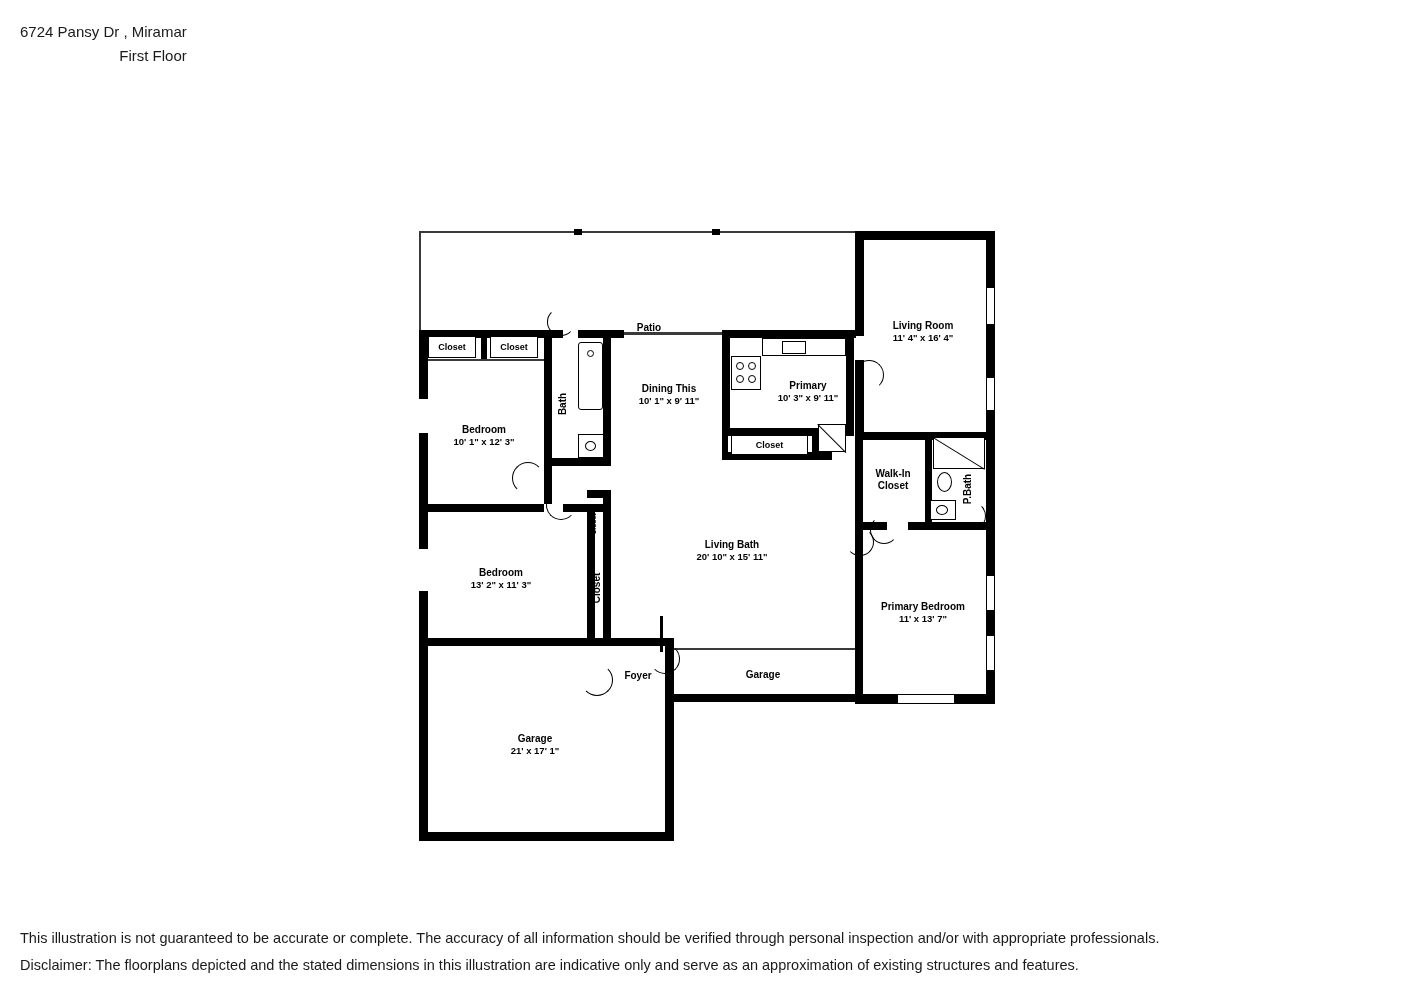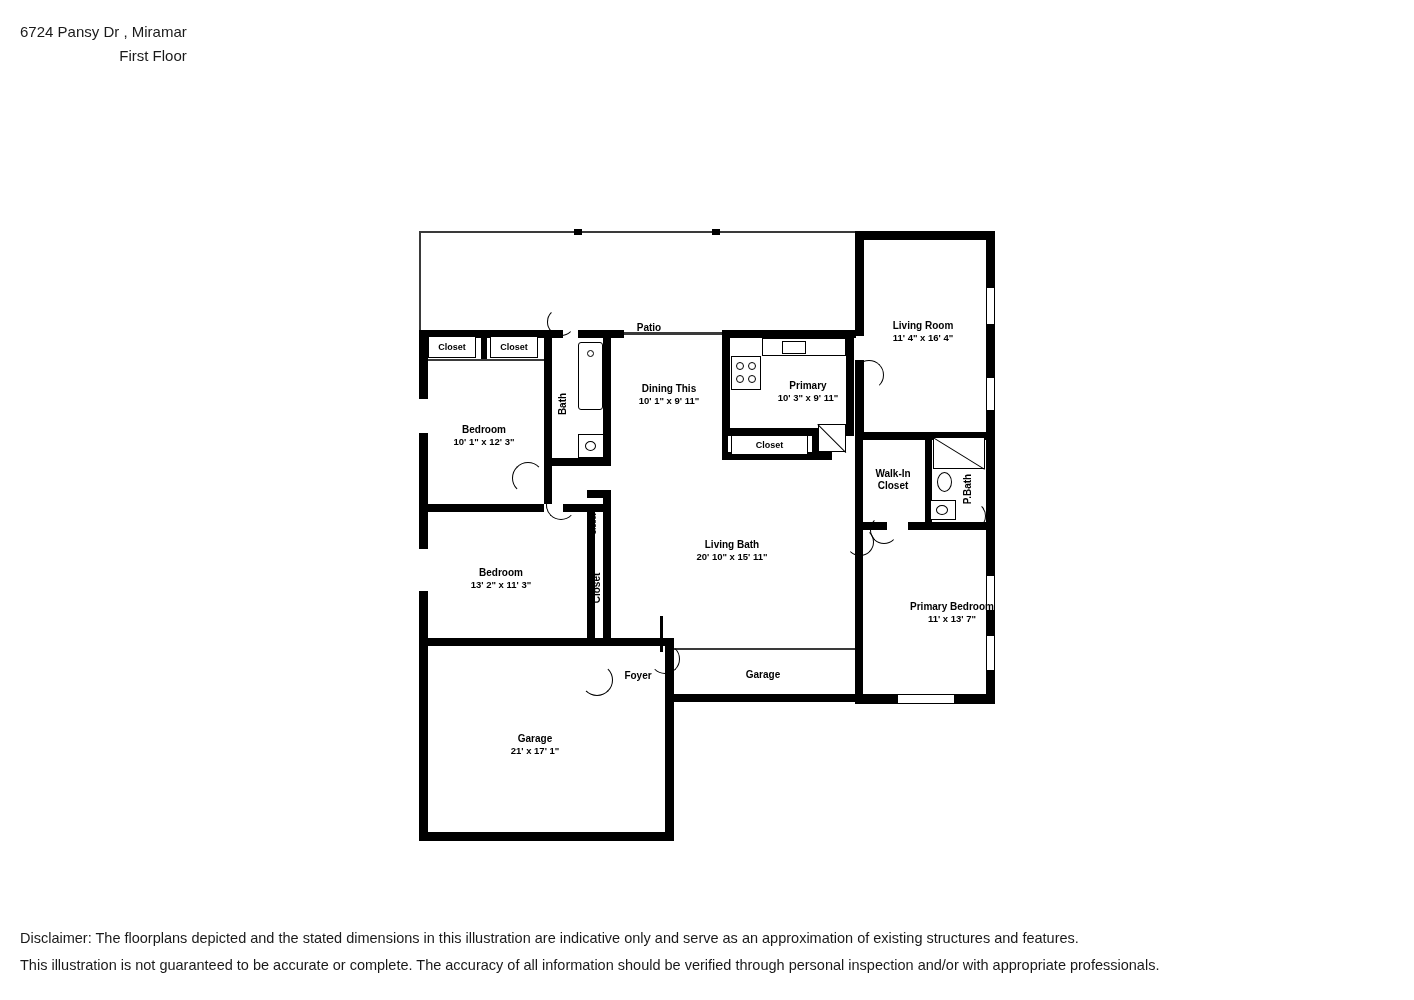--- a/index.html
+++ b/index.html
@@ -249,21 +249,21 @@
   <div class="lbl" style="left:732px; top:551px;">
     <span>Living Bath</span>
     <span class="dim">20' 10" x 15' 11"</span>
   </div>
 
   <div class="lbl" style="left:501px; top:579px;">
     <span>Bedroom</span>
     <span class="dim">13' 2" x 11' 3"</span>
   </div>
 
-  <div class="lbl" style="left:952px; top:613px;">
+  <div class="lbl" style="left:923px; top:613px;">
     <span>Primary Bedroom</span>
     <span class="dim">11' x 13' 7"</span>
   </div>
 
   <div class="lbl" style="left:763px; top:675px;">
     <span>Garage</span>
   </div>
 
   <div class="lbl" style="left:638px; top:676px;">
     <span>Foyer</span>
@@ -298,15 +298,15 @@
   <div class="boxlbl" style="left:490px; top:336px; width:48px; height:22px;">
     <span>Closet</span>
   </div>
   <div class="boxlbl" style="left:731px; top:435px; width:77px; height:20px;">
     <span>Closet</span>
   </div>
 
 </div>
 
 <div id="footer">
+  <div class="line">This illustration is not guaranteed to be accurate or complete. The accuracy of all information should be verified through personal inspection and/or with appropriate professionals.</div>
   <div class="line">Disclaimer: The floorplans depicted and the stated dimensions in this illustration are indicative only and serve as an approximation of existing structures and features.</div>
-  <div class="line">This illustration is not guaranteed to be accurate or complete. The accuracy of all information should be verified through personal inspection and/or with appropriate professionals.</div>
 </div>
 
 </body></html>

